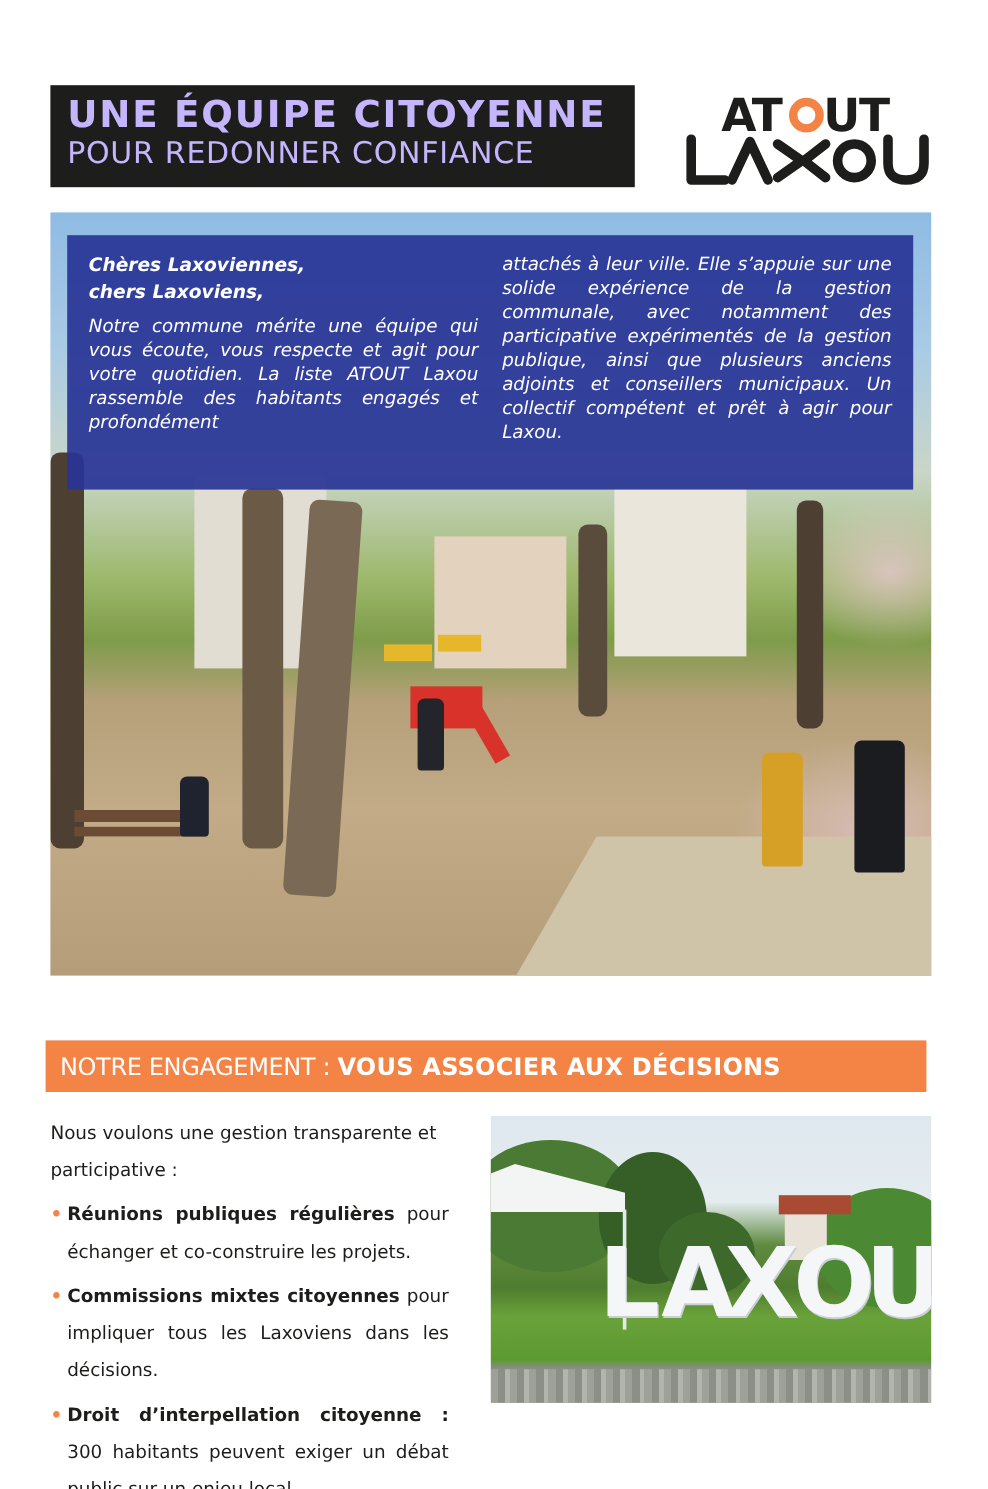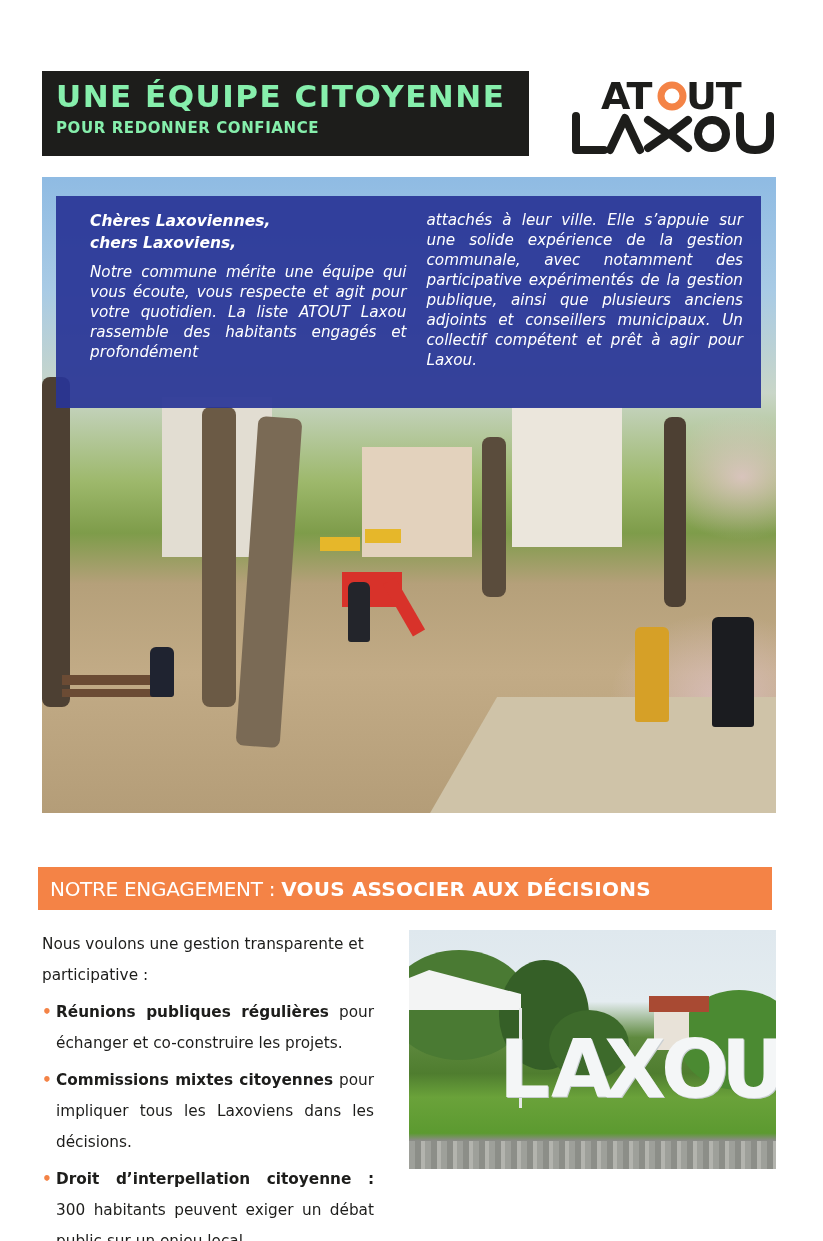--- a/index.html
+++ b/index.html
@@ -2,24 +2,24 @@
 <html><head>
 <meta charset="utf-8">
 <style>
   html, body { margin: 0; padding: 0; }
   body {
     width: 823px; height: 1241px; background: #ffffff; position: relative; overflow: hidden;
     font-family: "DejaVu Sans", sans-serif; color: #1d1d1b;
   }
   .title-block {
     position: absolute; left: 42px; top: 71px; width: 487px; height: 85px;
-    background: #1d1d1b; color: #86efac; box-sizing: border-box; padding: 8px 0 0 14px;
+    background: #1d1d1b; color: #c4b5fd; box-sizing: border-box; padding: 8px 0 0 14px;
   }
   .title-line1 { font-family: "DejaVu Sans", sans-serif; font-weight: bold; font-size: 31px; letter-spacing: 1.5px; line-height: 34px; white-space: nowrap; }
-  .title-line2 { font-family: "DejaVu Sans", sans-serif; font-weight: bold; font-size: 15px; letter-spacing: 0.6px; line-height: 30px; white-space: nowrap; }
+  .title-line2 { font-family: "DejaVu Sans", sans-serif; font-weight: normal; font-size: 25px; letter-spacing: 0.6px; line-height: 30px; white-space: nowrap; }
 
   .logo { position: absolute; left: 570px; top: 72px; width: 210px; height: 90px; }
   .logo svg { display: block; }
 
   .hero {
     position: absolute; left: 42px; top: 177px; width: 734px; height: 636px; overflow: hidden;
     background:
       radial-gradient(ellipse 160px 120px at 680px 520px, rgba(230,200,215,0.6), transparent 70%),
       radial-gradient(ellipse 120px 90px at 700px 300px, rgba(240,200,220,0.7), transparent 70%),
       linear-gradient(180deg, #8fbbe3 0%, #a9cbe5 18%, #c9d6c8 34%, #9db86b 48%, #7e9c4a 56%, #b5a07a 64%, #c2ab86 78%, #b49d78 100%);
@@ -28,21 +28,21 @@
   .hero .trunk { position: absolute; background: #6b5a45; border-radius: 8px; }
   .hero .path { position: absolute; background: #cfc3a8; }
   .hero .slide { position: absolute; background: #d8322a; }
   .hero .roof { position: absolute; background: #e6b72a; }
   .hero .bench { position: absolute; background: #6b4b34; }
   .hero .person { position: absolute; border-radius: 6px 6px 3px 3px; }
 
   .intro-box {
     position: absolute; left: 14px; top: 19px; width: 705px; height: 212px;
     background: rgba(40,52,150,0.92); color: #fff; box-sizing: border-box;
-    padding: 14px 18px 10px 34px; display: flex; gap: 20px;
+    padding: 14px 18px 10px 18px; display: flex; gap: 20px;
   }
   .intro-col { flex: 1; font-family: "DejaVu Sans", sans-serif; font-style: italic; font-size: 15.2px; line-height: 20px; text-align: justify; }
   .intro-greeting { font-weight: bold; font-size: 15.5px; line-height: 22px; margin-bottom: 8px; }
   .intro-greeting div { white-space: nowrap; }
 
   .section-bar {
     position: absolute; left: 38px; top: 867px; width: 734px; height: 43px; background: #f48346; color: #fff;
     box-sizing: border-box; padding: 9px 12px 0 12px; white-space: nowrap; font-size: 20px; line-height: 26px;
   }
   .section-bar .light { font-weight: normal; letter-spacing: -0.3px; }

